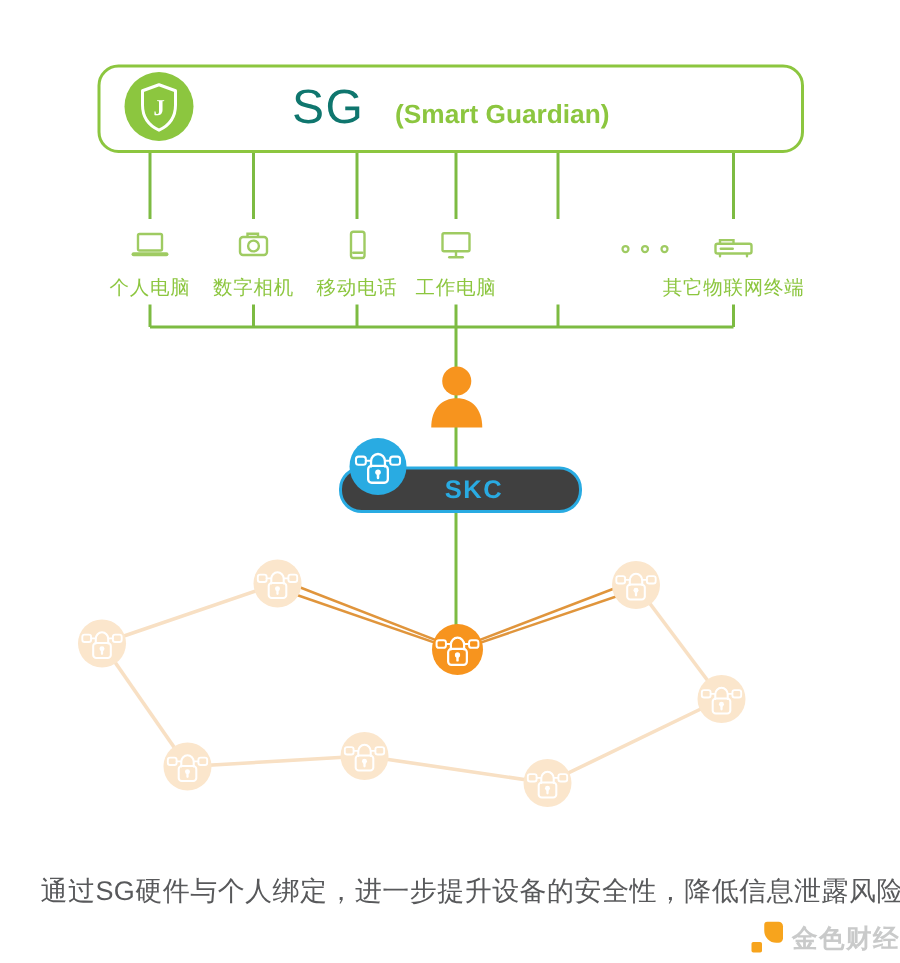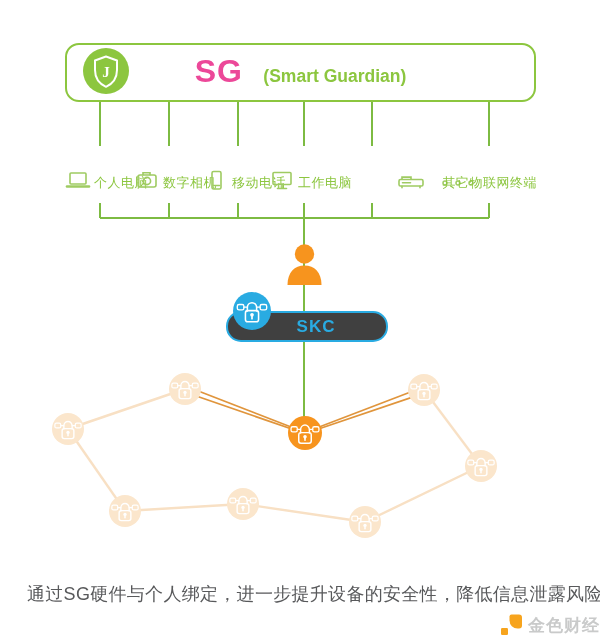--- a/index.html
+++ b/index.html
@@ -15,34 +15,34 @@
     border:2px solid #8CC63F;border-radius:14px;background:#fff;z-index:2;
   }
   .shield-badge{
     position:absolute;left:16px;top:3px;width:46px;height:46px;
     border-radius:50%;background:#8CC63F;
   }
   .sg-title{
     position:absolute;left:0;right:0;top:50%;transform:translateY(-54%);
     text-align:center;white-space:nowrap;
   }
-  .sg-main{font-size:32px;font-weight:bold;color:#ec4899;letter-spacing:1px;}
+  .sg-main{font-size:32px;font-weight:normal;color:#0f766e;letter-spacing:1px;}
   .sg-sub{font-size:17.5px;font-weight:bold;color:#8CC63F;margin-left:16px;}
   
   .device{
-    position:absolute;top:166px;width:96px;display:flex;flex-direction:row;
-    align-items:center;z-index:2;justify-content:flex-end;
+    position:absolute;top:149px;width:96px;display:flex;flex-direction:column;
+    align-items:center;z-index:2;
   }
   .device .dev-icon{height:30px;}
   .dev-label{
     margin-top:4px;font-size:13px;color:#8CC63F;letter-spacing:.5px;white-space:nowrap;
   }
   .col-0{left:52px;}  .col-1{left:121px;} .col-2{left:190px;}
   .col-3{left:256px;} .col-4{left:324px;} .col-5{left:382px;}
-  .col-6{left:441px;gap:16px;}
+  .col-6{left:441px;}
   
   .person{position:absolute;left:284px;top:243px;z-index:3;}
   
   .skc-box{
     position:absolute;left:226px;top:311px;width:158px;height:27px;
     border:2.5px solid #29ABE2;border-radius:15px;background:#404040;z-index:3;
     display:flex;align-items:center;justify-content:center;
   }
   .skc-label{font-size:17px;font-weight:bold;color:#29ABE2;letter-spacing:1px;padding-left:18px;}
   .skc-lock{

